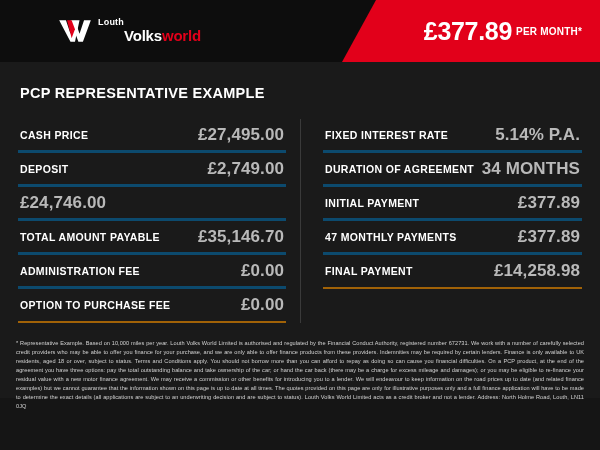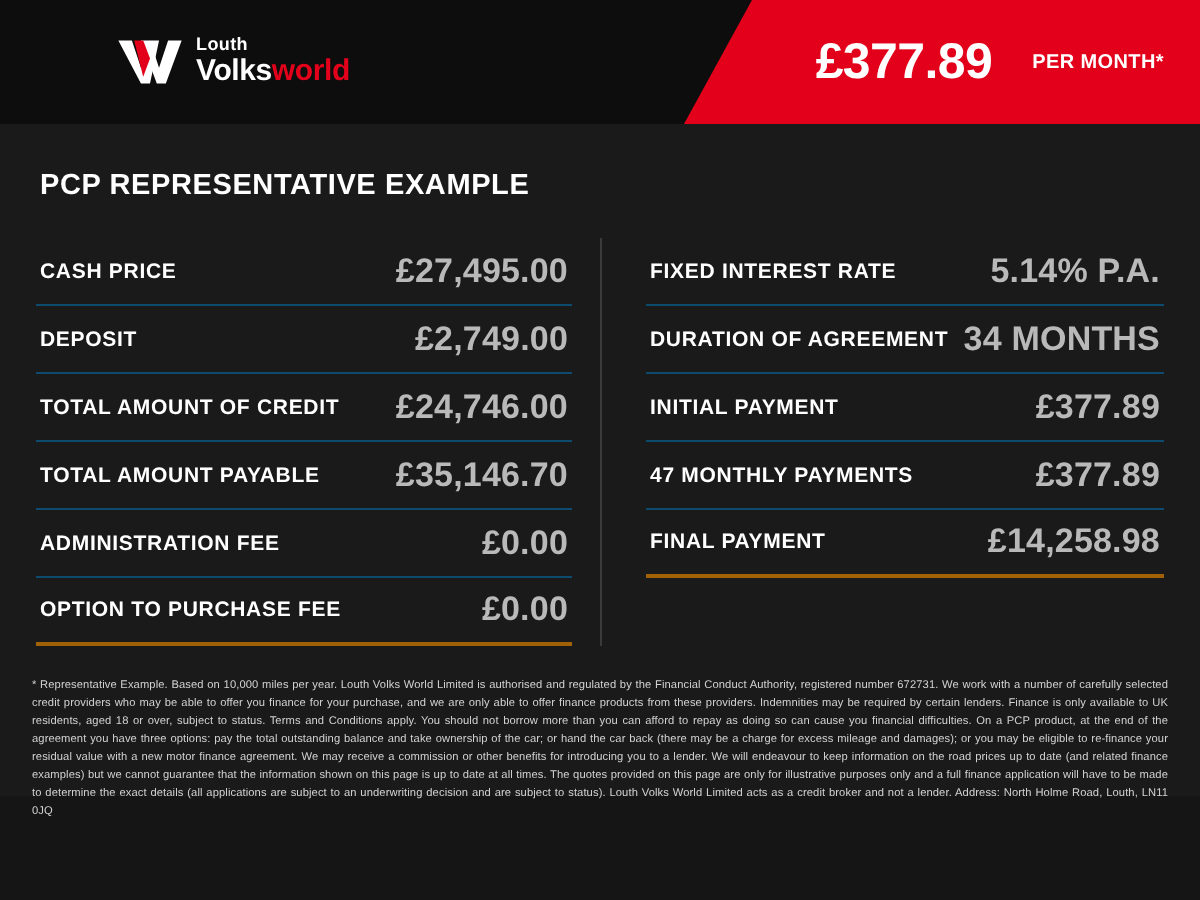--- a/index.html
+++ b/index.html
@@ -40,20 +40,21 @@
   .logo-louth {
     font-size: 9px;
     letter-spacing: .2px;
     color: #ffffff;
     display: block;
   }
   .logo-volks {
     font-size: 15px;
     display: block;
     letter-spacing: -.2px;
+    margin-left: 26px;
   }
   .logo-volks .red { color: #e2001a; }
   .logo-mark {
     width: 34px; height: 26px;
     display: block;
   }
 
   .price-banner {
     position: absolute;
     top: 0; right: 0;
@@ -69,21 +70,21 @@
   .price-amount {
     color: #ffffff;
     font-size: 25px;
     font-weight: bold;
     letter-spacing: -.3px;
   }
   .price-sub {
     color: #ffffff;
     font-size: 10px;
     font-weight: bold;
-    margin-left: 20px;
+    margin-left: 4px;
     letter-spacing: .2px;
   }
 
   
   .title {
     color: #ffffff;
     font-size: 14.5px;
     font-weight: bold;
     letter-spacing: .3px;
     padding: 23px 0 0 20px;
@@ -101,21 +102,21 @@
     flex-direction: column;
   }
   .col.left { padding-right: 14px; }
   .col.right { padding-left: 22px; border-left: 1px solid #3a3a3a; }
 
   .row {
     display: flex;
     align-items: center;
     justify-content: space-between;
     height: 34px;
-    border-bottom: 1px solid #0c4a6e;
+    border-bottom: 3px solid #0c4a6e;
     padding: 0 2px;
   }
   .row:last-child { border-bottom: 2px solid #a16207; }
   .row-label {
     color: #ffffff;
     font-size: 10.5px;
     font-weight: bold;
     letter-spacing: .35px;
     text-transform: uppercase;
   }
@@ -166,21 +167,20 @@
     <div class="col left">
       <div class="row">
         <span class="row-label">CASH PRICE</span>
         <span class="row-value">£27,495.00</span>
       </div>
       <div class="row">
         <span class="row-label">DEPOSIT</span>
         <span class="row-value">£2,749.00</span>
       </div>
       <div class="row">
-        <span class="row-label">TOTAL AMOUNT OF CREDIT</span>
         <span class="row-value">£24,746.00</span>
       </div>
       <div class="row">
         <span class="row-label">TOTAL AMOUNT PAYABLE</span>
         <span class="row-value">£35,146.70</span>
       </div>
       <div class="row">
         <span class="row-label">ADMINISTRATION FEE</span>
         <span class="row-value">£0.00</span>
       </div>

